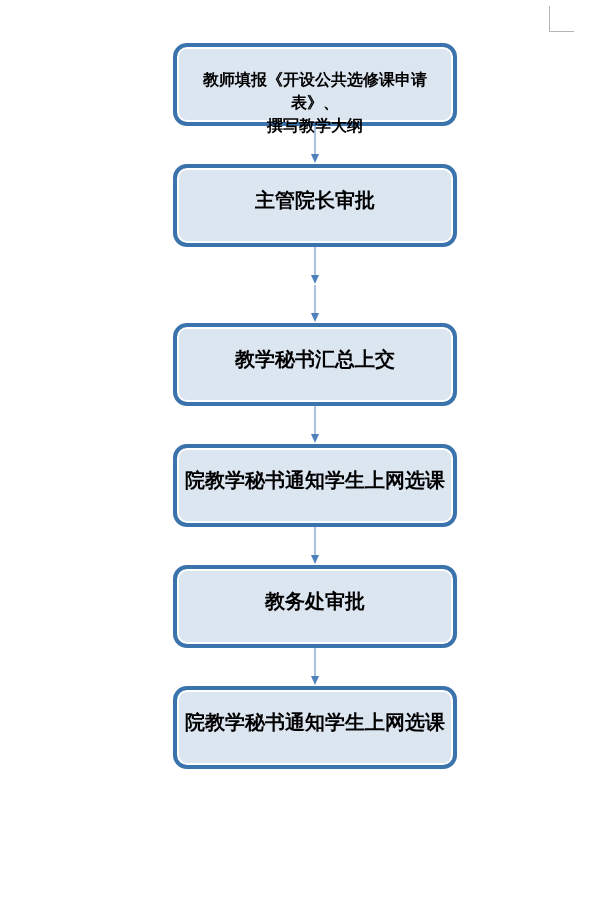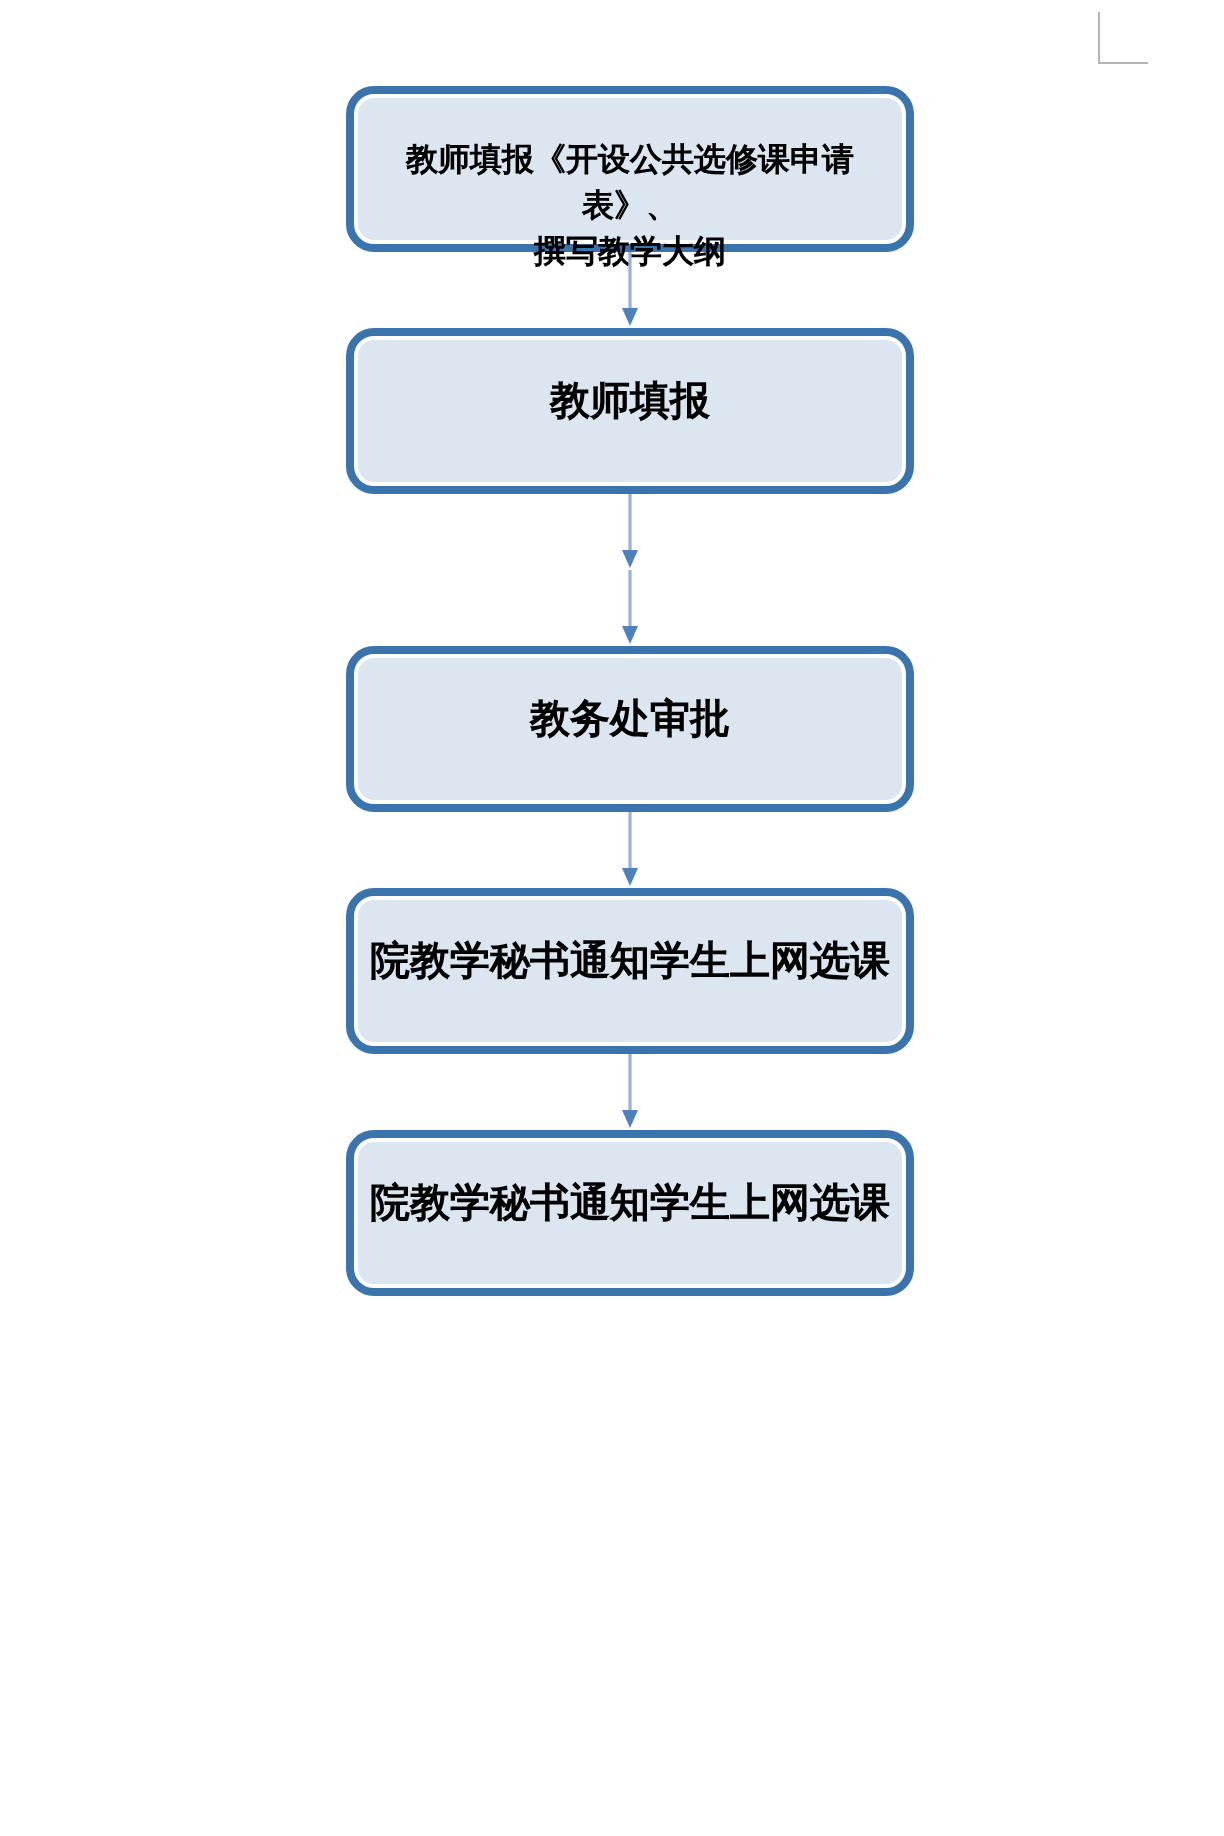--- a/index.html
+++ b/index.html
@@ -86,43 +86,42 @@
     <div class="arrow">
       <svg width="14" height="38" viewBox="0 0 14 38" aria-hidden="true">
         <line x1="7" y1="0" x2="7" y2="29"></line>
         <polygon points="3,28 11,28 7,37"></polygon>
       </svg>
     </div>
   </div>
 
   <div class="step">
     <div class="box">
-      <span class="box-label">教师填报</span>
+      <span class="box-label">主管院长审批</span>
     </div>
     <div class="arrow">
       <svg width="14" height="38" viewBox="0 0 14 38" aria-hidden="true">
         <line x1="7" y1="0" x2="7" y2="29"></line>
         <polygon points="3,28 11,28 7,37"></polygon>
       </svg>
     </div>
   </div>
 
   <div class="step">
     <div class="arrow">
       <svg width="14" height="38" viewBox="0 0 14 38" aria-hidden="true">
         <line x1="7" y1="0" x2="7" y2="29"></line>
         <polygon points="3,28 11,28 7,37"></polygon>
       </svg>
     </div>
   </div>
 
-
   <div class="step">
     <div class="box">
-      <span class="box-label">教务处审批</span>
+      <span class="box-label">教学秘书汇总上交</span>
     </div>
     <div class="arrow">
       <svg width="14" height="38" viewBox="0 0 14 38" aria-hidden="true">
         <line x1="7" y1="0" x2="7" y2="29"></line>
         <polygon points="3,28 11,28 7,37"></polygon>
       </svg>
     </div>
   </div>
 
   <div class="step">
@@ -132,18 +131,30 @@
     <div class="arrow">
       <svg width="14" height="38" viewBox="0 0 14 38" aria-hidden="true">
         <line x1="7" y1="0" x2="7" y2="29"></line>
         <polygon points="3,28 11,28 7,37"></polygon>
       </svg>
     </div>
   </div>
 
   <div class="step">
     <div class="box">
+      <span class="box-label">教务处审批</span>
+    </div>
+    <div class="arrow">
+      <svg width="14" height="38" viewBox="0 0 14 38" aria-hidden="true">
+        <line x1="7" y1="0" x2="7" y2="29"></line>
+        <polygon points="3,28 11,28 7,37"></polygon>
+      </svg>
+    </div>
+  </div>
+
+  <div class="step">
+    <div class="box">
       <span class="box-label">院教学秘书通知学生上网选课</span>
     </div>
 
   </div>
 </div>
 </div>
 
 </body></html>

